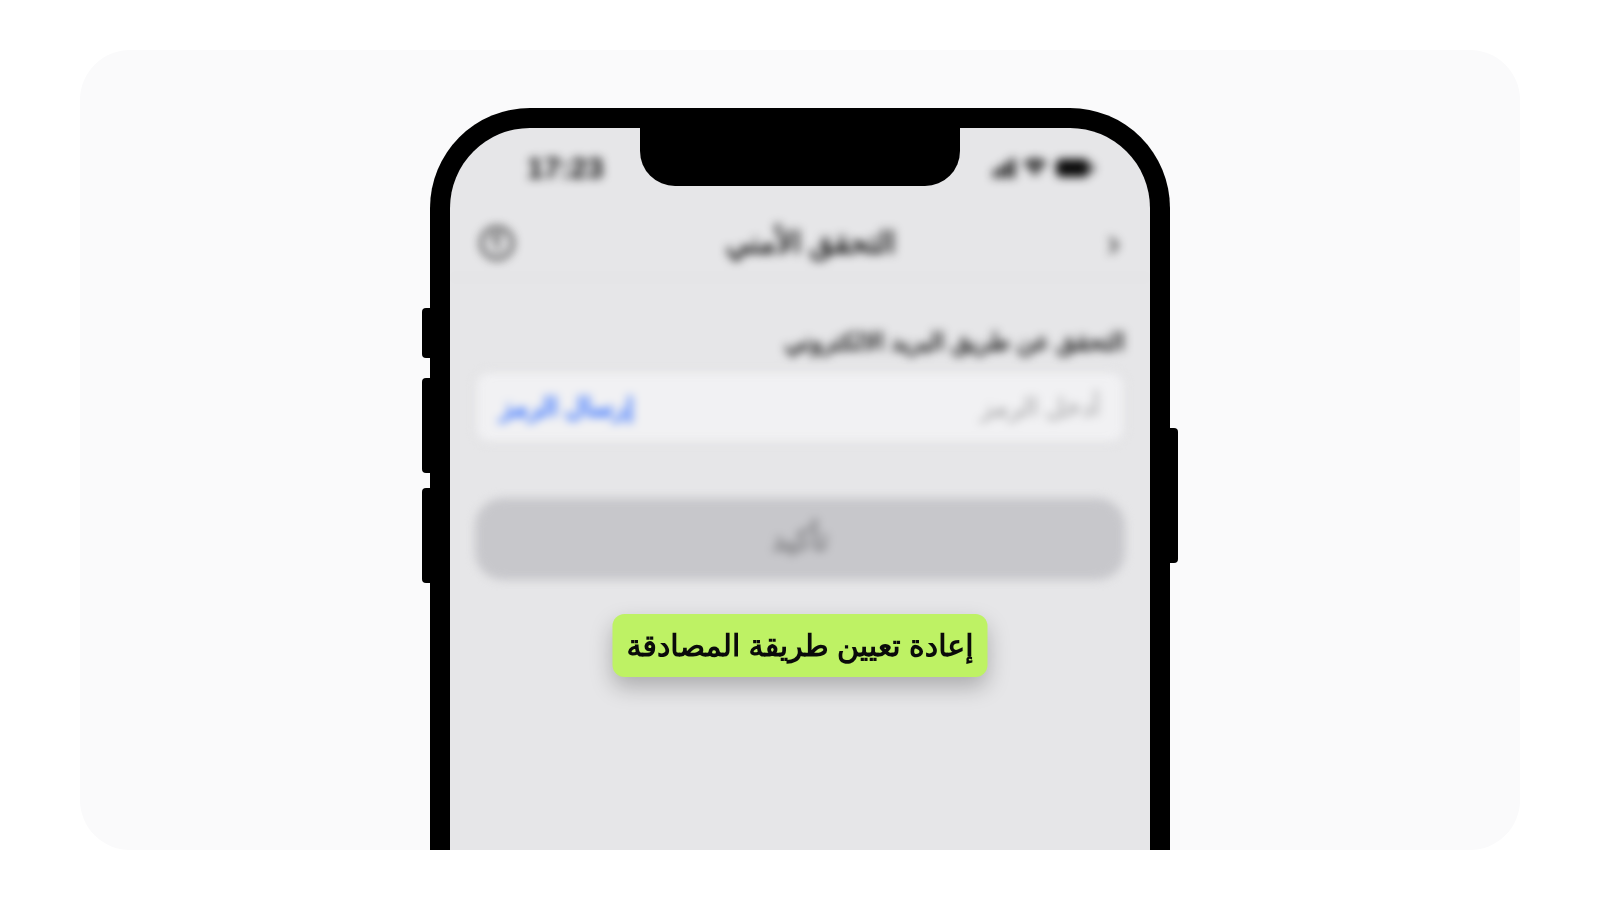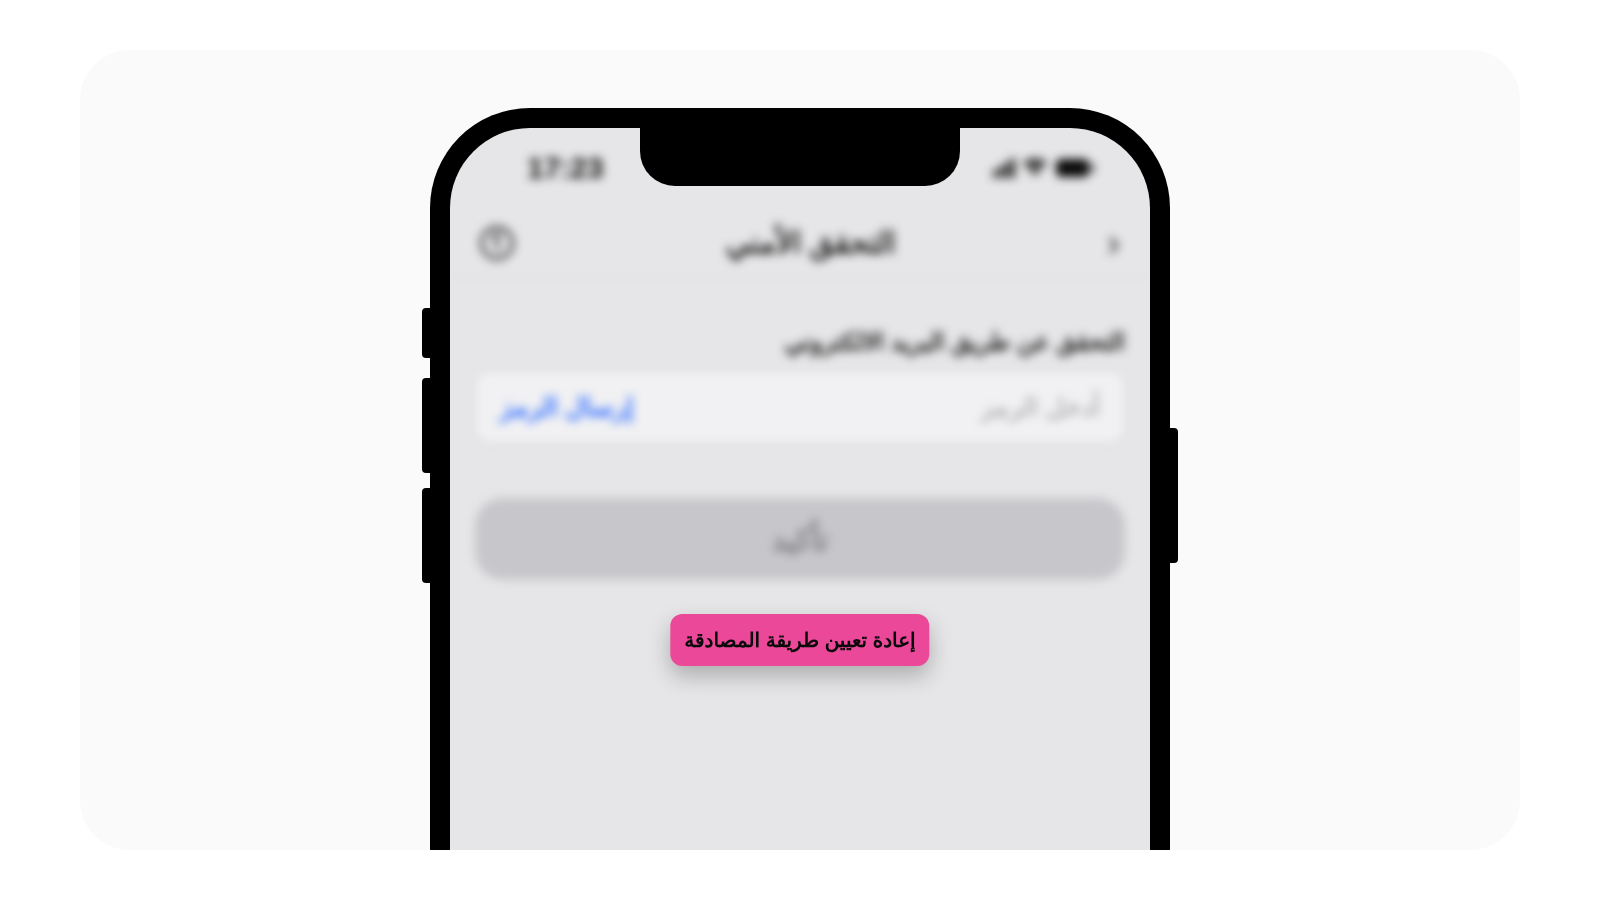--- a/index.html
+++ b/index.html
@@ -188,25 +188,25 @@
       font-weight: 700;
       direction: rtl;
     }
 
     
     .focus-pill {
       position: absolute;
       top: 486px;
       left: 50%;
       transform: translateX(-50%);
-      background: #ec4899;
+      background: #bef264;
       border-radius: 12px;
       padding: 14px 14px;
       box-shadow: 0 10px 22px rgba(0,0,0,0.25);
-      font-size: 20px;
+      font-size: 30px;
       font-weight: 800;
       color: #0a0a0a;
       direction: rtl;
       white-space: nowrap;
       z-index: 20;
     }
   </style>
 </head>
 <body>
 

